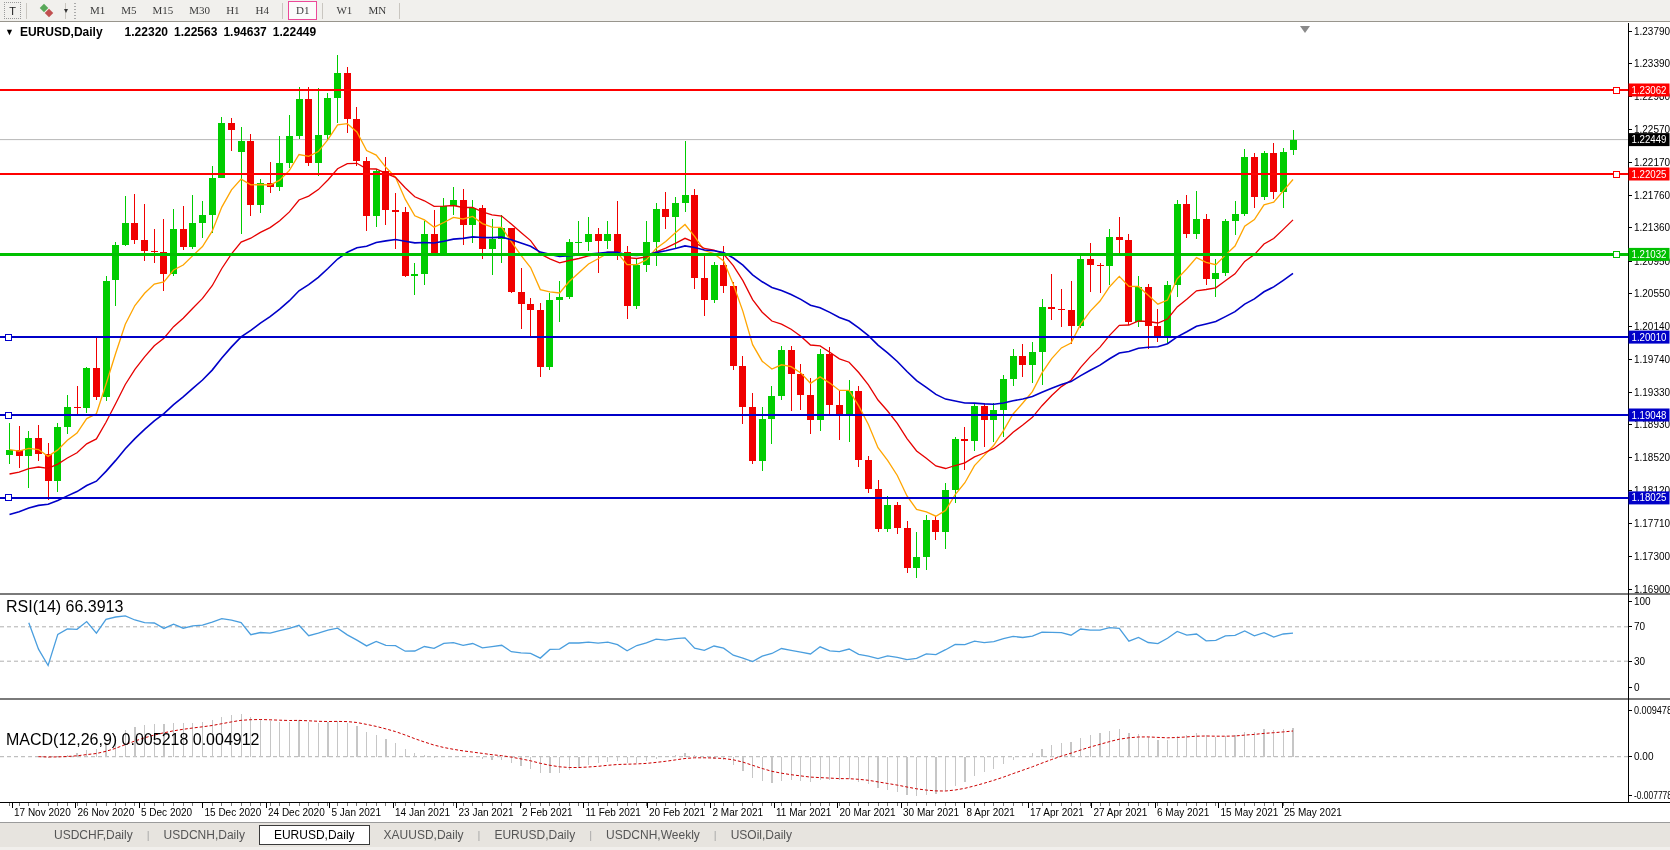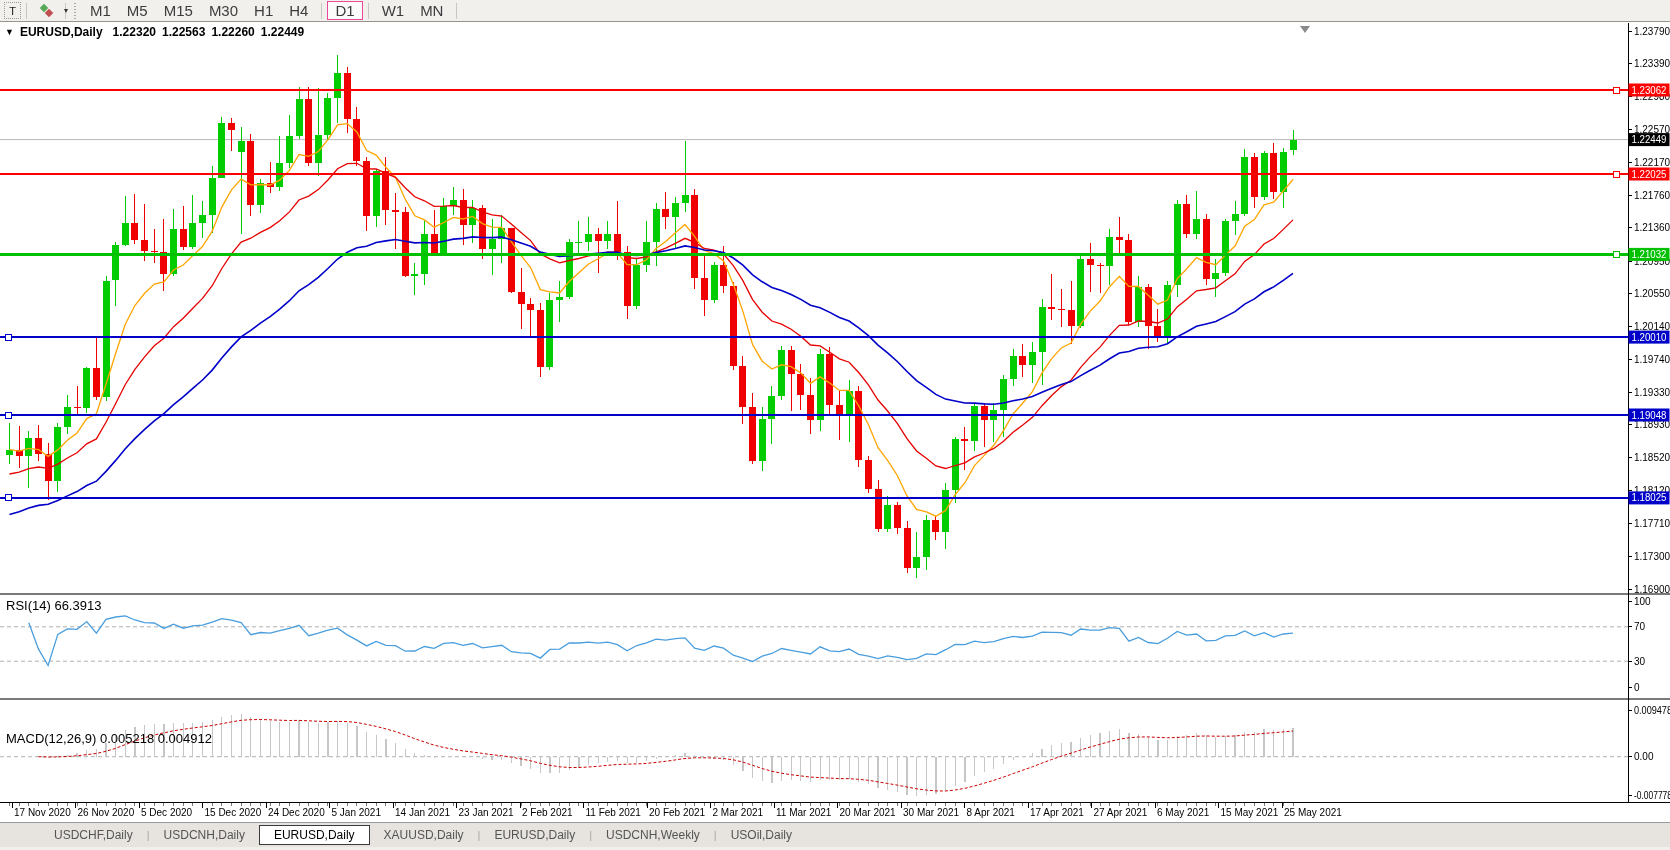--- a/index.html
+++ b/index.html
@@ -1,38 +1,38 @@
 <!DOCTYPE html>
 <html><head>
 <meta charset="utf-8">
 <style>
   html,body{margin:0;padding:0;}
   body{width:1670px;height:850px;position:relative;overflow:hidden;background:#fff;
        font-family:"Liberation Sans",sans-serif;-webkit-font-smoothing:antialiased;}
   
   .toolbar{position:absolute;left:0;top:0;width:1670px;height:21px;background:#f1f0ed;
            border-bottom:1px solid #98958d;display:flex;align-items:center;z-index:5;}
-  .tbtn{font-size:15px;color:#3c3c3c;padding:2px 8px;cursor:default;line-height:15px;}
+  .tbtn{font-size:11px;color:#3c3c3c;padding:2px 8px;cursor:default;line-height:15px;font-family:Liberation Serif, serif;}
   .tbtn.active{background:#fbfbfb;border:1px solid #ec4899;padding:1px 7px;}
   .ttool{width:15px;height:15px;margin-left:4px;border:1px dotted #9a9a9a;
          font-size:11px;color:#222;display:flex;align-items:center;justify-content:center;}
   .vsep{width:1px;height:16px;background:#c9c6c0;margin:0 5px;}
   .grip{width:5px;height:16px;margin:0 6px 0 3px;
         background:repeating-linear-gradient(#aaa 0 1px,transparent 1px 3px);width:2px;}
   .ordico{position:relative;width:22px;height:16px;margin-left:6px;}
   .dia{position:absolute;width:6px;height:6px;transform:rotate(45deg);}
   .dia.g{left:3px;top:2px;background:#58a858;}
   .dia.r{left:8px;top:7px;background:#c05050;}
   .caret{position:absolute;right:-8px;top:3px;font-size:8px;color:#333;}
   
   .chart-title{position:absolute;left:5px;top:25px;z-index:4;font-size:12px;font-weight:bold;
                color:#000;display:flex;gap:6px;align-items:center;background:transparent;}
   .chart-title .dd{font-size:9px;}
   
-  .ind-label{position:absolute;left:6px;z-index:4;font-size:13px;color:#000;}
+  .ind-label{position:absolute;left:6px;z-index:4;font-size:16px;color:#000;}
   #rsi-label{top:598px;}
   #macd-label{top:731px;}
   
   #cv{position:absolute;left:0;top:0;z-index:1;font-family:"Liberation Sans",sans-serif;}
   
   .tabbar{position:absolute;left:0;top:822px;width:1670px;height:24px;background:#e7e4df;
           border-top:1px solid #9b9b9b;display:flex;align-items:center;z-index:5;padding-left:32px;}
   .tab{font-size:12px;color:#555;padding:3px 12px;cursor:default;white-space:nowrap;}
   .tab.active{background:#fff;border:1px solid #3a3a3a;color:#000;padding:2px 14px;}
   .tab-sep{color:#a8a8a8;font-size:11px;}
@@ -64,23 +64,23 @@
       <span class="vsep"></span>
       <span class="tbtn">W1</span>
       <span class="tbtn">MN</span>
       <span class="vsep"></span>
     </div>
 </div>
 
 <div class="chart-title">
   <span class="dd">▼</span>
   <span>EURUSD,Daily</span>
-  <span style="margin-left:4px;text-align:right;">1.22320</span>
+  <span style="margin-left:16px;text-align:right;">1.22320</span>
   <span>1.22563</span>
-  <span>1.22260</span>
+  <span>1.94637</span>
   <span>1.22449</span>
 </div>
 
 <div class="ind-label" id="rsi-label">RSI(14) 66.3913</div>
 <div class="ind-label" id="macd-label">MACD(12,26,9) 0.005218 0.004912</div>
 
 <svg id="cv" width="1670" height="850" viewBox="0 0 1670 850">
     <line x1="0" y1="139.6" x2="1628" y2="139.6" stroke="#b8b8b8" stroke-width="1"></line>
     <g shape-rendering="crispEdges">
       <line x1="9.5" y1="423.0" x2="9.5" y2="463.5" stroke="#00cc00" stroke-width="1"></line>

